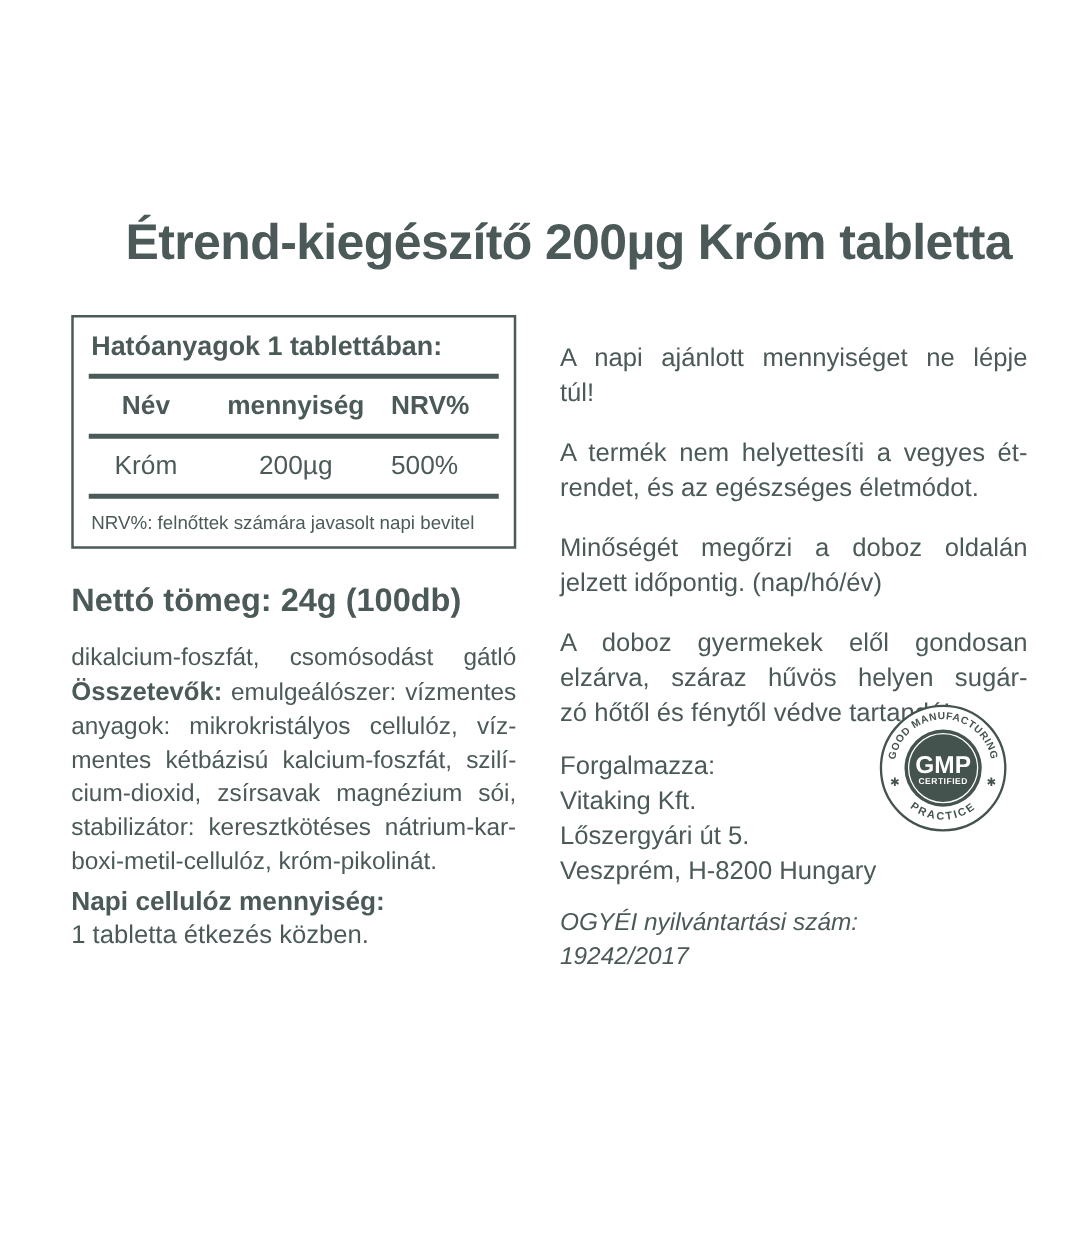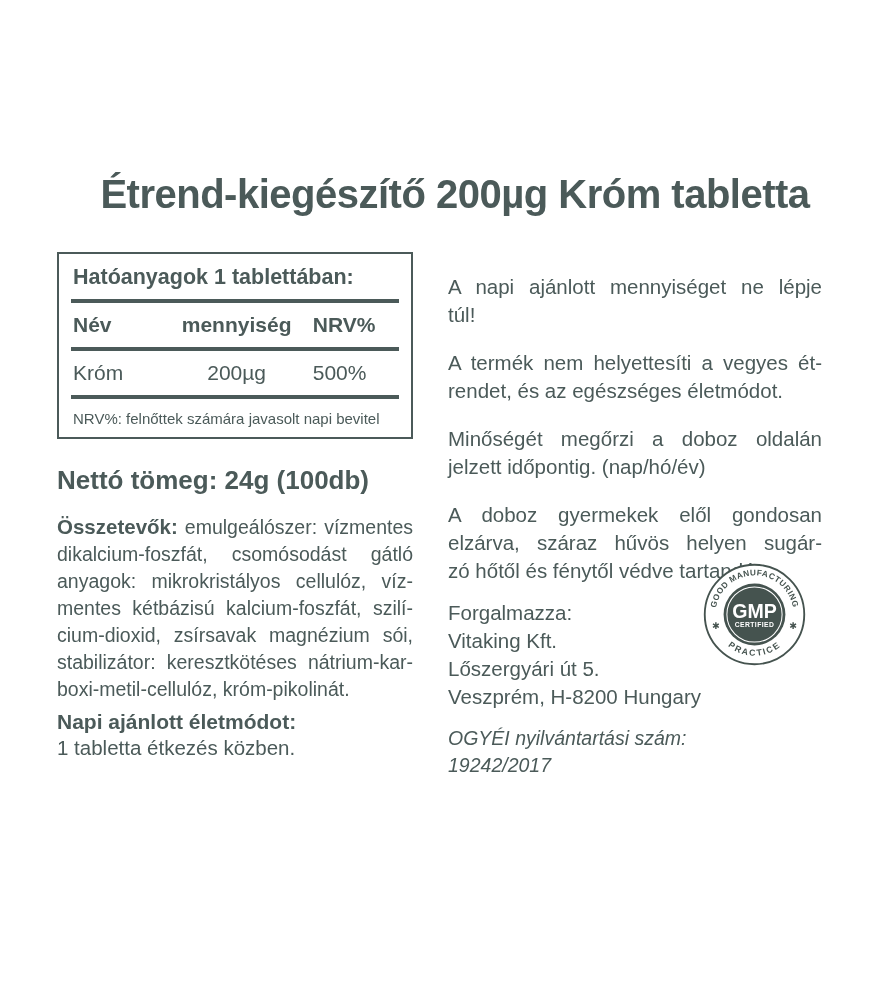--- a/index.html
+++ b/index.html
@@ -24,21 +24,21 @@
   
   .left-col{position:absolute;left:57px;top:252px;width:356px;}
   .facts-box{
     border:2px solid var(--ink);
     padding:10px 12px 8px 12px;
   }
   .facts-header{font-size:21.5px;font-weight:bold;line-height:26px;padding-left:2px;}
   .facts-rule{height:4px;background:var(--ink);margin:9px 0;}
   .facts-row{display:flex;align-items:baseline;font-size:21px;line-height:26px;padding:0 2px;}
   .facts-row.head{font-weight:bold;}
-  .c-name{flex:0 0 27%;text-align:left;}
+  .c-name{flex:0 0 27%;text-align:center;}
   .c-amt{flex:1 1 auto;text-align:center;}
   .c-nrv{flex:0 0 26%;}
   .facts-note{font-size:15px;line-height:18px;padding:2px 2px 1px 2px;}
   .net-weight{margin-top:26px;font-size:26px;font-weight:bold;line-height:30px;}
   .ingredients{margin-top:18px;font-size:19.5px;line-height:27px;}
   .ingredients strong{font-size:20.5px;}
   .jline{text-align:justify;text-align-last:justify;}
   .daily{margin-top:6px;font-size:20.5px;line-height:26px;}
   .daily-label{font-weight:bold;font-size:21px;}
   
@@ -74,31 +74,31 @@
         <span class="c-amt">200µg</span>
         <span class="c-nrv">500%</span>
       </div>
       <div class="facts-rule"></div>
       <div class="facts-note">NRV%: felnőttek számára javasolt napi bevitel</div>
     </div>
 
     <div class="net-weight">Nettó tömeg: 24g (100db)</div>
 
     <div class="ingredients">
+      <div class="jline">dikalcium-foszfát, csomósodást gátló</div>
       <div class="jline"><strong>Összetevők:</strong> <span>emulgeálószer: vízmentes</span></div>
-      <div class="jline">dikalcium-foszfát, csomósodást gátló</div>
       <div class="jline">anyagok: mikrokristályos cellulóz, víz-</div>
       <div class="jline">mentes kétbázisú kalcium-foszfát, szilí-</div>
       <div class="jline">cium-dioxid, zsírsavak magnézium sói,</div>
       <div class="jline">stabilizátor: keresztkötéses nátrium-kar-</div>
       <div>boxi-metil-cellulóz, króm-pikolinát.</div>
     </div>
 
     <div class="daily">
-      <div class="daily-label">Napi ajánlott életmódot:</div>
+      <div class="daily-label">Napi cellulóz mennyiség:</div>
       <div>1 tabletta étkezés közben.</div>
     </div>
 
   </div>
 
   <div class="right-col">
 
     <div class="para">
       <div class="jline">A napi ajánlott mennyiséget ne lépje</div>
       <div>túl!</div>

